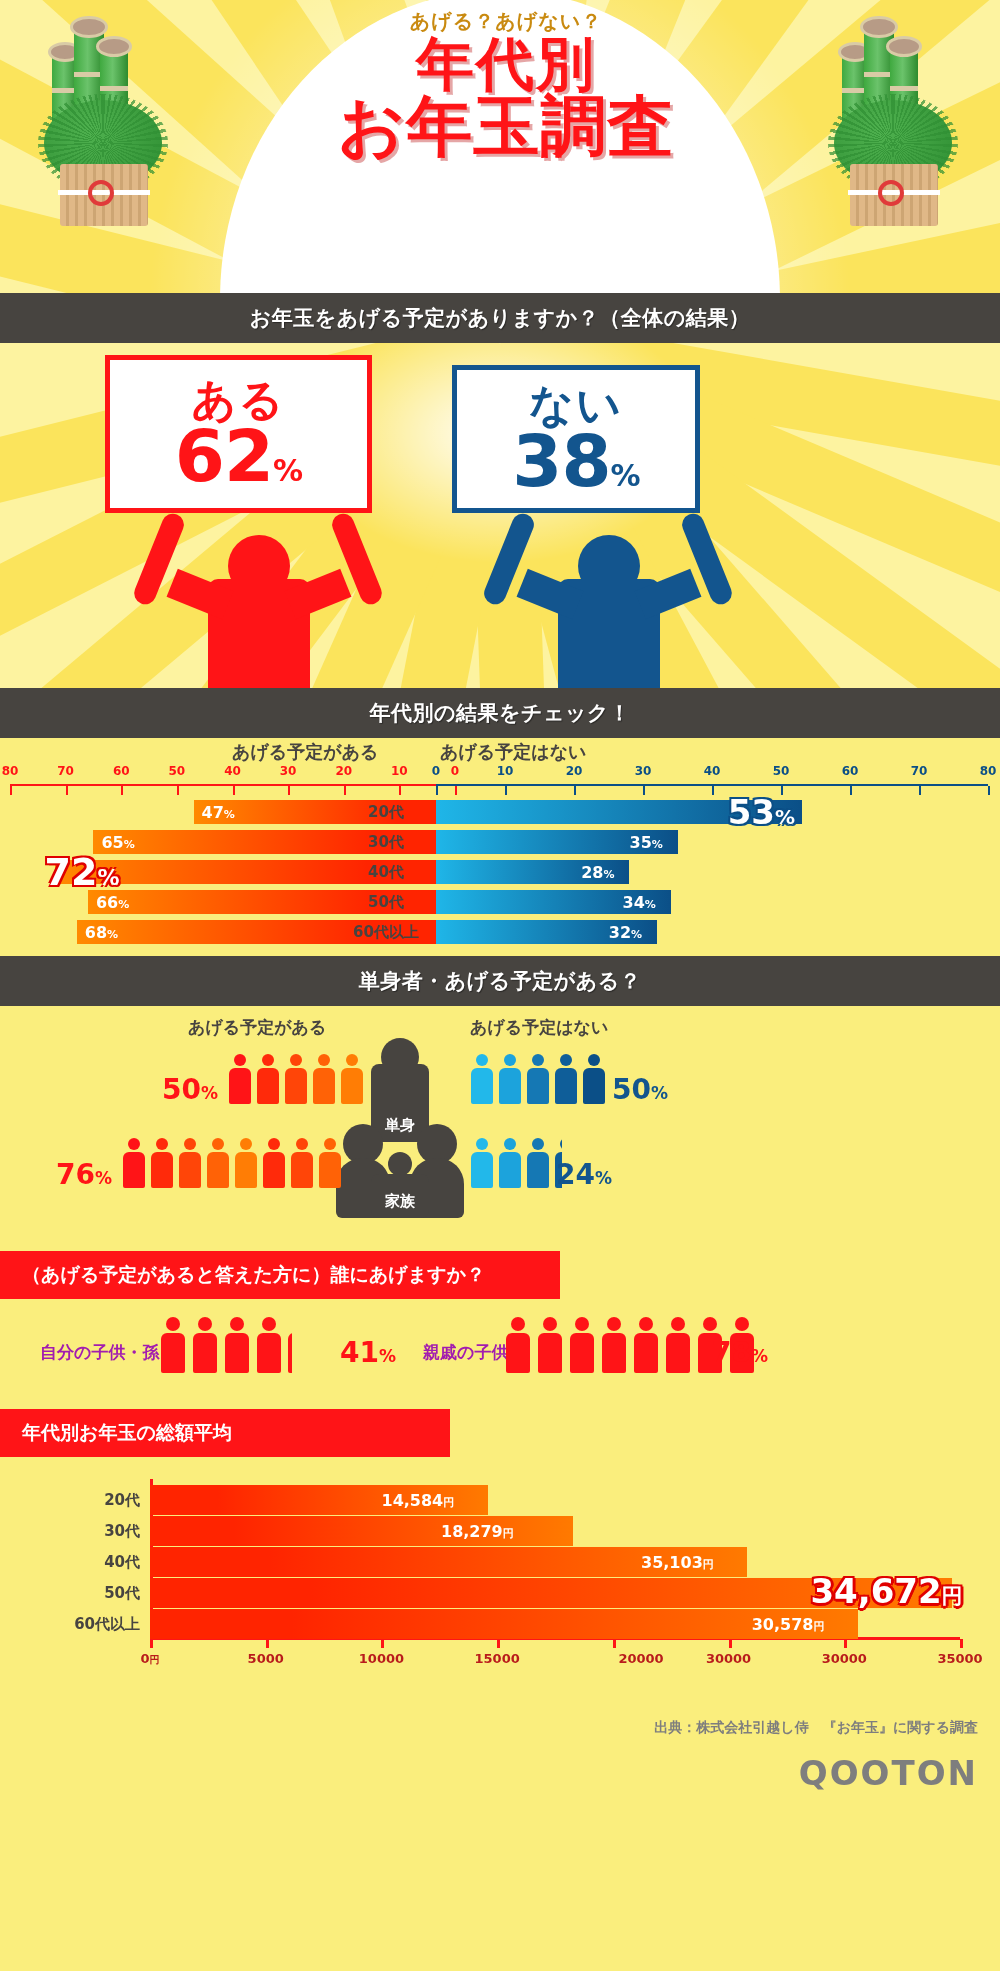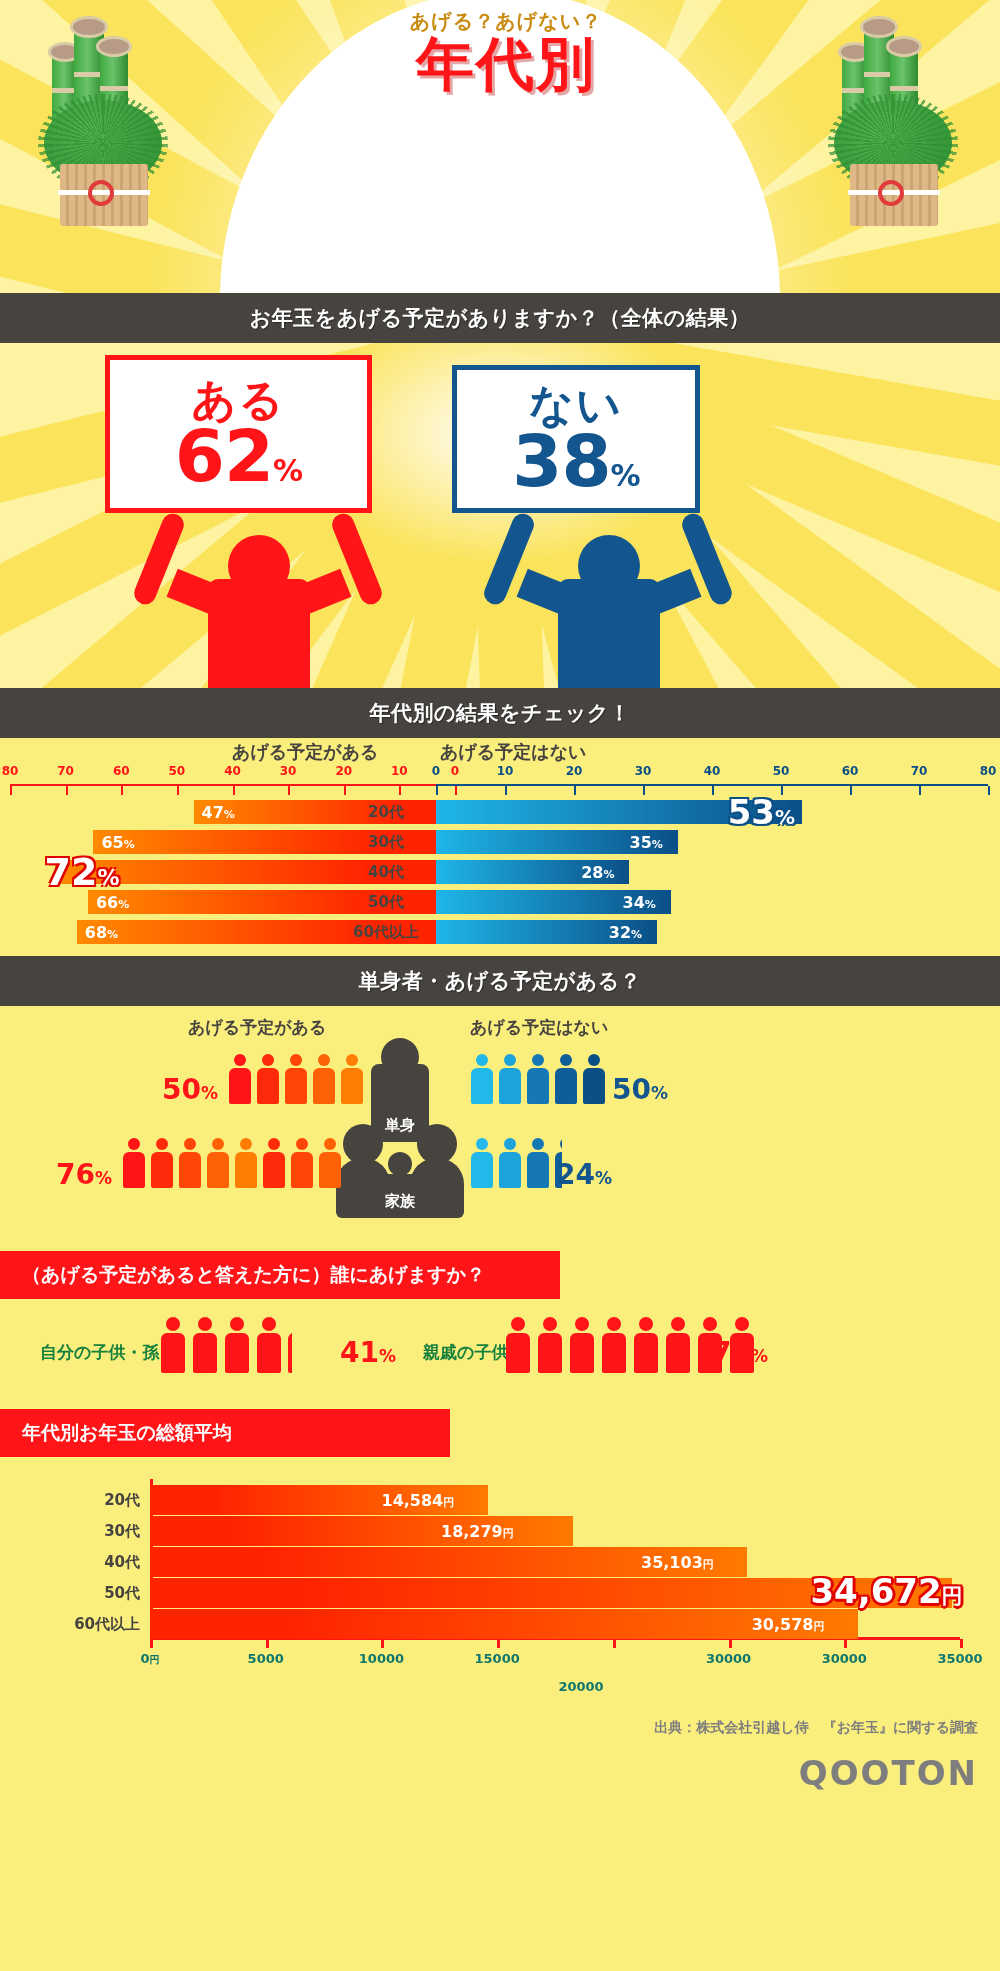--- a/index.html
+++ b/index.html
@@ -109,37 +109,37 @@
                display:flex; align-items:flex-end; justify-content:center; padding-bottom:7px; }
   .c-head { position:absolute; background:#474440; border-radius:50%; }
   .c-body { position:absolute; background:#474440; border-radius:26px 26px 6px 6px; }
 
   
   .redband { background:#FF1417; color:#fff; font-weight:bold; font-size:19px;
              padding:11px 0 11px 22px; }
 
   
   .who { position:relative; width:1000px; height:110px; }
-  .wholbl { position:absolute; font-size:17px; font-weight:bold; color:#15803d; }
+  .wholbl { position:absolute; font-size:17px; font-weight:bold; color:#a21caf; }
   .whopct { position:absolute; font-size:28px; font-weight:bold; color:#FF1417; line-height:1; }
   .whopct small { font-size:17px; }
 
   
   .yen { position:relative; width:1000px; height:240px; }
   .yen-axis-v { position:absolute; width:3px; background:#FF1417; }
   .yen-axis-h { position:absolute; height:3px; background:#FF1417; }
   .yen-bar { position:absolute; height:30px; background:linear-gradient(90deg,#FF2400 20%,#FF7A00); }
   .yen-lbl { position:absolute; font-size:15px; font-weight:bold; color:#474440; width:78px; text-align:right; }
   .yen-val { position:absolute; font-size:16px; font-weight:bold; color:#fff; }
   .yen-val small { font-size:11px; }
   .yen-big { position:absolute; font-size:34px; font-weight:bold; color:#fff; line-height:1;
              text-shadow:2px 2px 0 #E00000,-2px -2px 0 #E00000,2px -2px 0 #E00000,-2px 2px 0 #E00000,0 3px 0 #E00000,3px 0 0 #E00000; }
   .yen-big small { font-size:21px; }
   .yen-tick { position:absolute; width:3px; height:9px; background:#FF1417; }
-  .yen-tlbl { position:absolute; font-size:13px; font-weight:bold; color:#0f766e;
+  .yen-tlbl { position:absolute; font-size:13px; font-weight:bold; color:#b91c1c;
               width:80px; text-align:center; }
   .yen-tlbl small { font-size:10px; }
 
   
   .footer { position:relative; width:1000px; height:120px; }
   .source { position:absolute; right:22px; top:22px; font-size:14px; font-weight:bold; color:#7E7E7E; }
   .logo { position:absolute; right:22px; top:56px; font-size:34px; font-weight:bold;
           color:#7E7E7E; letter-spacing:2px; }
 </style>
 </head>
@@ -193,20 +193,21 @@
       <div class="bamboo-band" style="left:70px;top:72px;width:28px;"></div>
       <div class="bush"></div>
       <div class="pot"></div>
       <div class="rope"></div>
       <div class="knot"></div>
     </div>
 
     <div class="titlewrap">
       <div class="subtitle">あげる？あげない？</div>
       <div class="title1">年代別</div>
+      <div class="title2">お年玉調査</div>
     </div>
   </div>
 
   <div class="band">お年玉をあげる予定がありますか？（全体の結果）</div>
 
   <div class="results">
     <div class="rays2" id="rays2">
         <div class="r2" style="transform: rotate(10deg);"></div>
         <div class="r2" style="transform: rotate(23deg);"></div>
         <div class="r2" style="transform: rotate(36deg);"></div>
@@ -561,21 +562,21 @@
     <div id="yen-ticks">
         <div class="yen-tick" style="left: 150px; top: 182px;"></div>
         <div class="yen-tlbl" style="left: 110px; top: 194px;">0<small>円</small></div>
         <div class="yen-tick" style="left: 265.714px; top: 182px;"></div>
         <div class="yen-tlbl" style="left: 225.714px; top: 194px;">5000</div>
         <div class="yen-tick" style="left: 381.429px; top: 182px;"></div>
         <div class="yen-tlbl" style="left: 341.429px; top: 194px;">10000</div>
         <div class="yen-tick" style="left: 497.143px; top: 182px;"></div>
         <div class="yen-tlbl" style="left: 457.143px; top: 194px;">15000</div>
         <div class="yen-tick" style="left: 612.857px; top: 182px;"></div>
-        <div class="yen-tlbl" style="left: 541px; top: 194px; margin-top: 28px;">20000</div>
+        <div class="yen-tlbl" style="left: 601px; top: 194px;">20000</div>
         <div class="yen-tick" style="left: 728.571px; top: 182px;"></div>
         <div class="yen-tlbl" style="left: 688.571px; top: 194px;">30000</div>
         <div class="yen-tick" style="left: 844.286px; top: 182px;"></div>
         <div class="yen-tlbl" style="left: 804.286px; top: 194px;">30000</div>
         <div class="yen-tick" style="left: 960px; top: 182px;"></div>
         <div class="yen-tlbl" style="left: 920px; top: 194px;">35000</div>
       </div>
   </div>
 
   <div class="footer">

